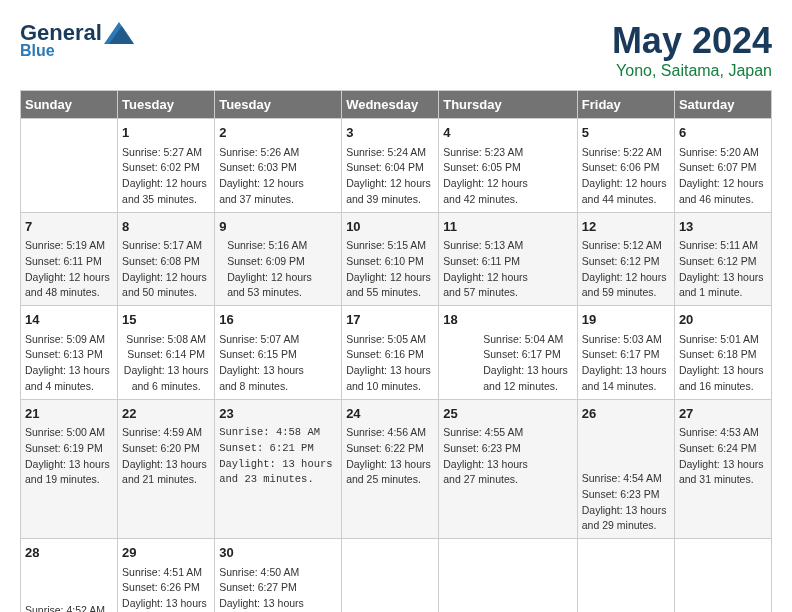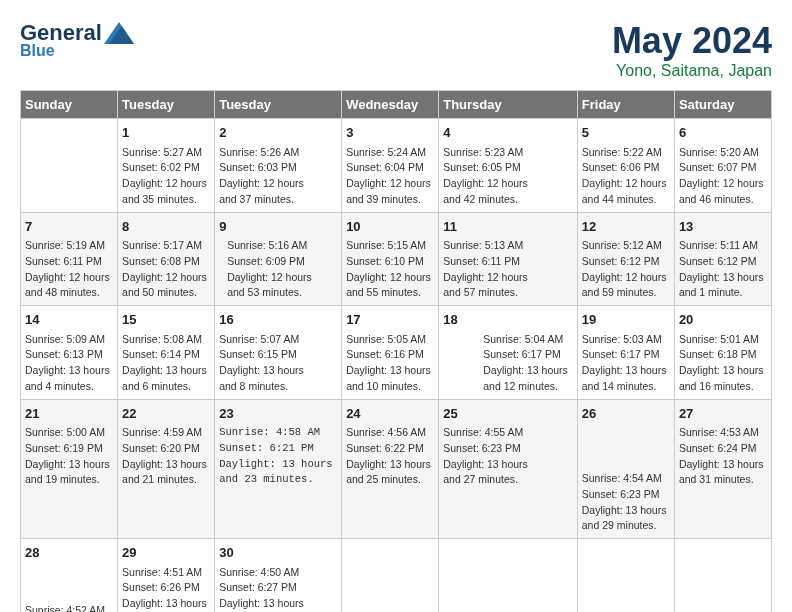--- a/index.html
+++ b/index.html
@@ -221,21 +221,21 @@
       <tr>
         <td>
           <span class="day-number">14</span>
           <div class="day-info" style="white-space: pre-line;">Sunrise: 5:09 AM
 Sunset: 6:13 PM
 Daylight: 13 hours
 and 4 minutes.</div>
         </td>
         <td>
           <span class="day-number">15</span>
-          <div class="day-info" style="white-space: pre-line;">Sunrise: 5:08 AM
+          <div class="day-info" style="white-space: pre-line; text-align: center;">Sunrise: 5:08 AM
 Sunset: 6:14 PM
 Daylight: 13 hours
 and 6 minutes.</div>
         </td>
         <td>
           <span class="day-number">16</span>
           <div class="day-info" style="white-space: pre-line;">Sunrise: 5:07 AM
 Sunset: 6:15 PM
 Daylight: 13 hours
 and 8 minutes.</div>

